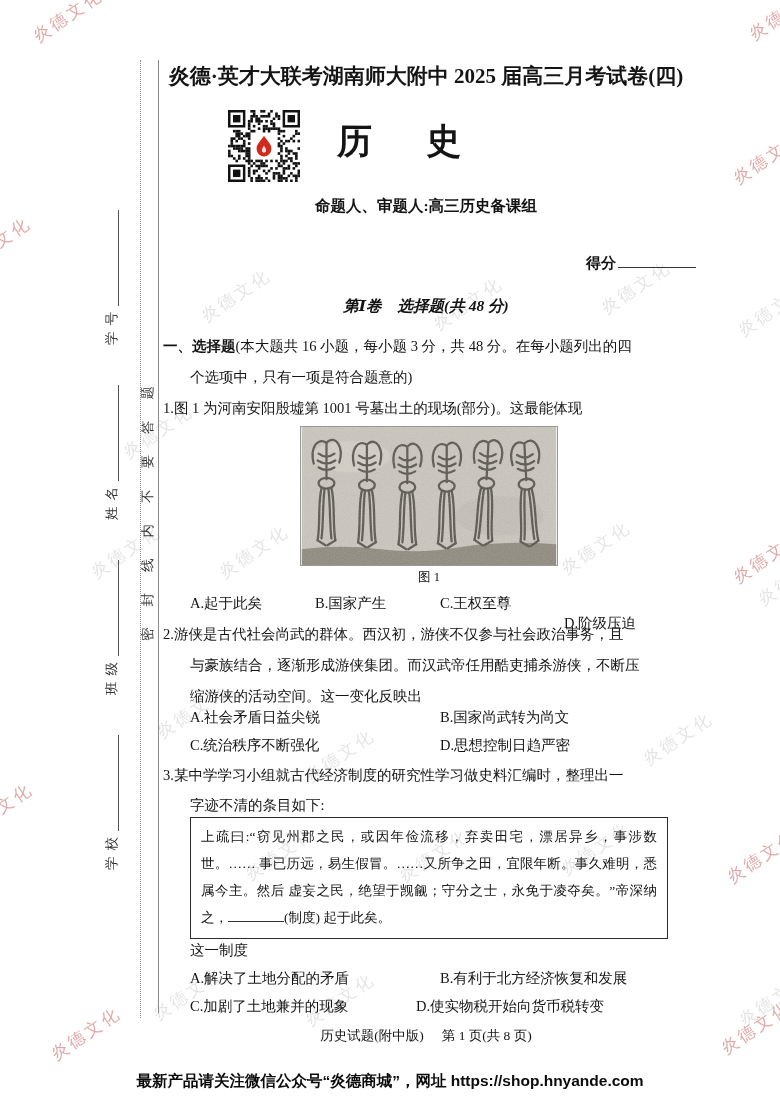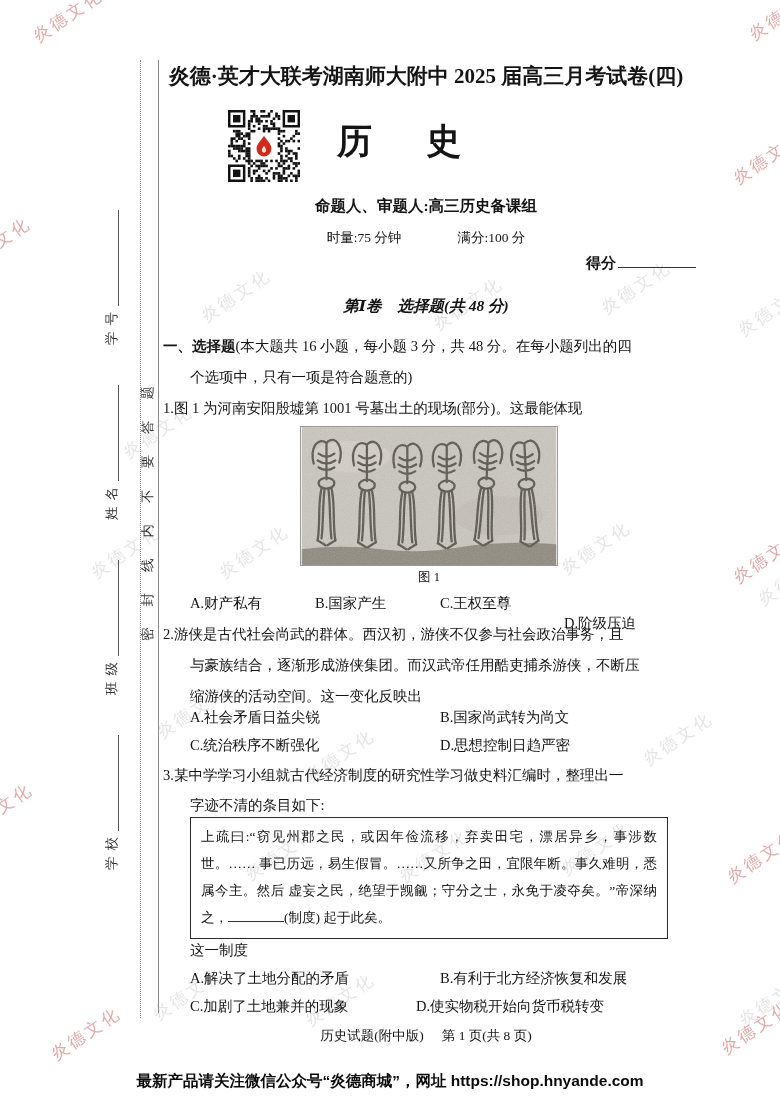--- a/index.html
+++ b/index.html
@@ -348,23 +348,20 @@
           <rect x="27" y="28" width="1.05" height="1.05"></rect>
         </g>
       <rect x="10" y="10" width="9" height="9" rx="1.4" fill="#fff"></rect>
       <path d="M14.5,10.4 C13.1,12.7 11.2,13.9 11.55,16 C11.9,17.9 13.2,18.7 14.5,18.7 C15.8,18.7 17.1,17.9 17.45,16 C17.8,13.9 15.9,12.7 14.5,10.4 Z" fill="#ce2b1d"></path>
       <path d="M14.5,14.4 C13.9,15.3 13.5,15.8 13.7,16.6 C13.9,17.3 15.1,17.3 15.3,16.6 C15.5,15.8 15.1,15.3 14.5,14.4 Z" fill="#fff" opacity="0.85"></path>
     </svg>
   </div>
 
   <div class="c subject">历史</div>
   <div class="c setter">命题人、审题人:高三历史备课组</div>
-  <div class="c timerow">
-    <span>时量:75 分钟</span><span>满分:100 分</span>
-  </div>
   <div class="abs score">
     <span>得分</span><span class="score-blank"></span>
   </div>
 
   <div class="c part-title">
     <span class="vol">第Ⅰ卷</span><span>选择题(共 48 分)</span>
   </div>
 
   <div class="line" style="left:163px;top:337px;">
     <b>一、选择题</b><span>(本大题共 16 小题，每小题 3 分，共 48 分。在每小题列出的四</span>
@@ -404,21 +401,21 @@
       <use href="#skel" x="47" y="9"></use>
       <use href="#skel" x="88" y="11"></use>
       <use href="#skel" x="128" y="10"></use>
       <use href="#skel" x="168" y="7" transform="rotate(3 187 60)"></use>
       <use href="#skel" x="209" y="8" transform="rotate(-3 228 60)"></use>
       <rect width="258" height="140" filter="url(#gr)" opacity="0.28"></rect>
     </svg>
   </div>
   <div class="caption">图 1</div>
 
-  <div class="line" style="left:190px;top:594px;">A.财产私有</div>
+  <div class="line" style="left:190px;top:594px;">A.起于此矣</div>
   <div class="line" style="left:315px;top:594px;">B.国家产生</div>
   <div class="line" style="left:440px;top:594px;">C.王权至尊</div>
   <div class="line" style="left:564px;top:614px;">D.阶级压迫</div>
 
   <div class="line" style="left:163px;top:625px;">2.游侠是古代社会尚武的群体。西汉初，游侠不仅参与社会政治事务，且</div>
   <div class="line" style="left:190px;top:687px;">缩游侠的活动空间。这一变化反映出</div>
   <div class="line" style="left:190px;top:656px;">与豪族结合，逐渐形成游侠集团。而汉武帝任用酷吏捕杀游侠，不断压</div>
   <div class="line" style="left:190px;top:708px;">A.社会矛盾日益尖锐</div>
   <div class="line" style="left:440px;top:708px;">B.国家尚武转为尚文</div>
   <div class="line" style="left:190px;top:736px;">C.统治秩序不断强化</div>

